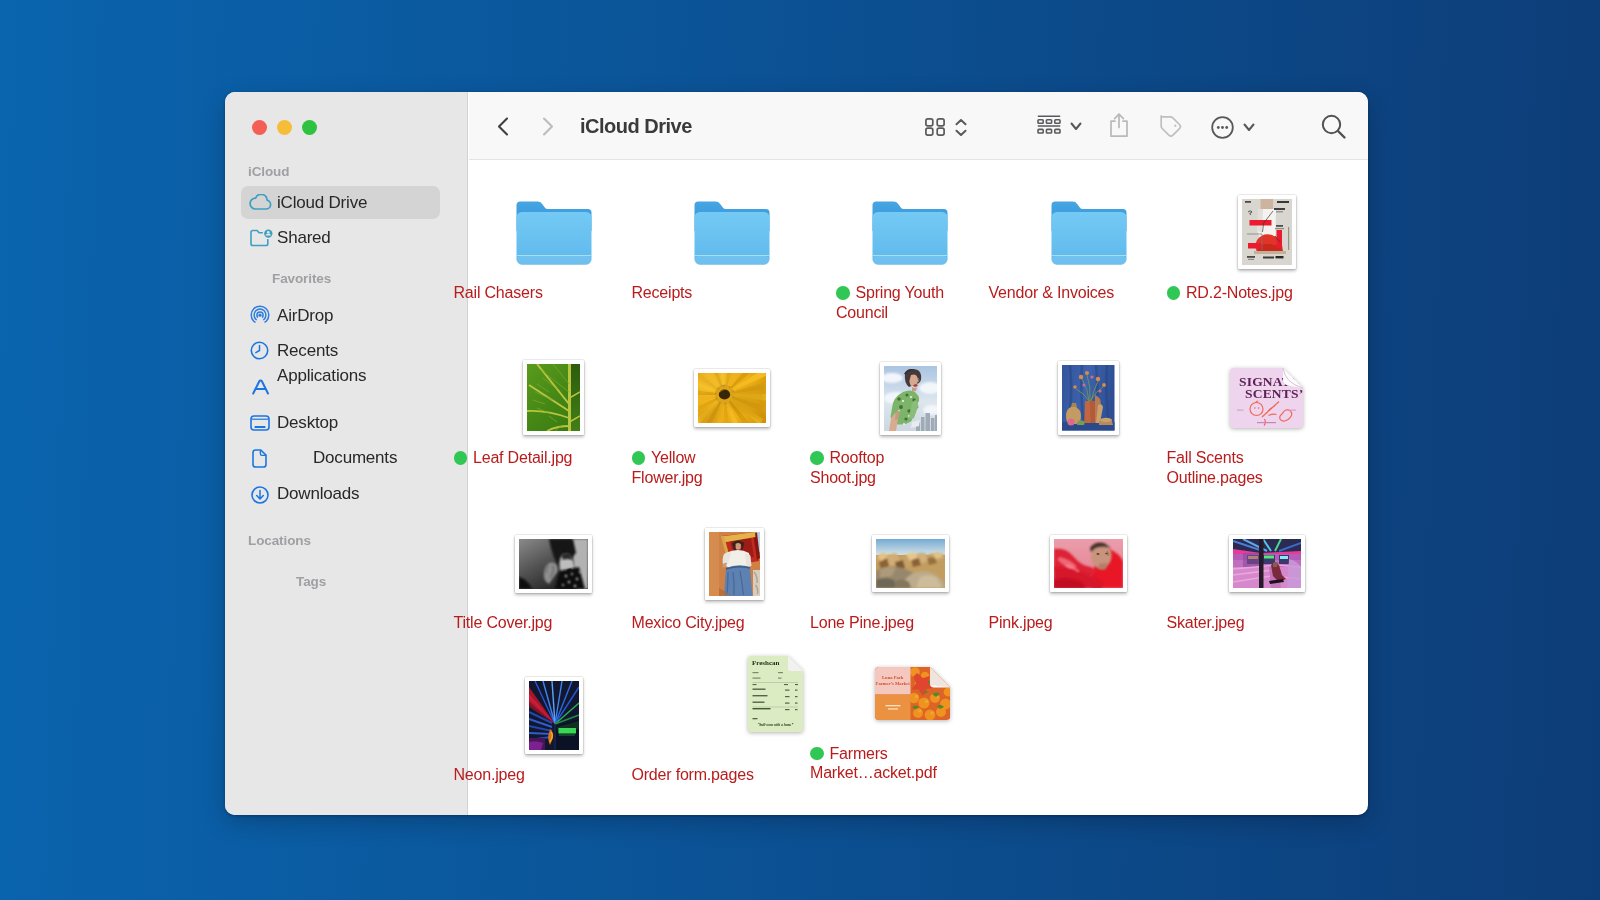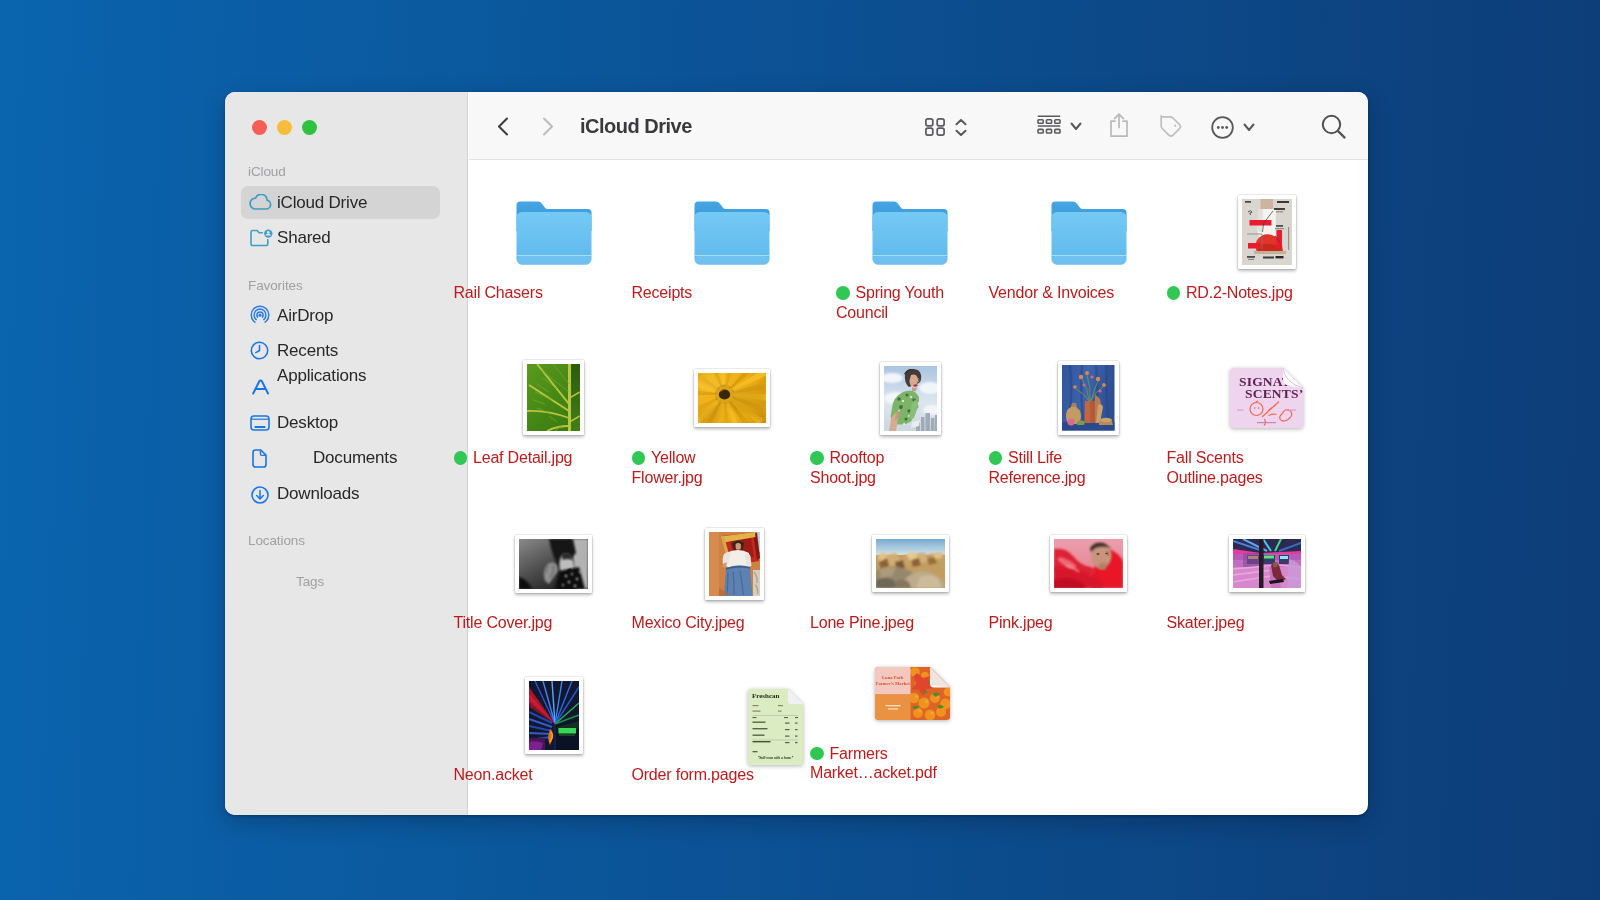--- a/index.html
+++ b/index.html
@@ -18,21 +18,21 @@
   .sidebar {
     position:absolute; left:0; top:0; width:243px; height:723px;
     background:#e7e7e7; border-right:1px solid #d2d2d2;
   }
   .toolbar {
     position:absolute; left:244px; top:0; width:899px; height:68px;
     background:#f8f8f8; border-bottom:1.5px solid #e3e3e3;
   }
   .tl { position:absolute; width:15px; height:15px; border-radius:50%; top:28px; }
   .sb-head {
-    position:absolute; left:23px; font-size:13.5px; font-weight:normal;
+    position:absolute; left:23px; font-size:13.5px; font-weight:bold;
     color:#a0a0a4; letter-spacing:-0.1px; line-height:16px;
   }
   .sb-item { position:absolute; left:52px; font-size:17px; color:#28282b; letter-spacing:-0.2px; line-height:20px; }
   .sb-ico { position:absolute; }
   .sb-sel {
     position:absolute; left:16px; top:94px; width:199px; height:33px;
     border-radius:7px; background:#d4d4d4;
   }
   .tb-title { position:absolute; left:355px; top:22px; font-size:20px; font-weight:bold; color:#3a3a3c; letter-spacing:-0.5px; line-height:24px; }
   .ticon { position:absolute; }
@@ -58,21 +58,21 @@
 <div class="window">
   <div class="sidebar"></div>
   <div class="toolbar"></div>
   <div class="tl" style="left:27px;  background:#f35e55;"></div>
   <div class="tl" style="left:52px;  background:#f6bd3b;"></div>
   <div class="tl" style="left:77px;  background:#2fc23f;"></div>
   <div class="sb-sel"></div>
   <div class="sb-head" style="top:72px;">iCloud</div>
   <div class="sb-item" style="top:100.7px;">iCloud Drive</div>
   <div class="sb-item" style="top:135.6px;">Shared</div>
-  <div class="sb-head" style="top:186px;">Favorites</div>
+  <div class="sb-head" style="top:179px;margin-left:24px;">Favorites</div>
   <div class="sb-item" style="top:213.5px;">AirDrop</div>
   <div class="sb-item" style="top:249px;">Recents</div>
   <div class="sb-item" style="top:274px;">Applications</div>
   <div class="sb-item" style="top:320.5px;">Desktop</div>
   <div class="sb-item" style="top:356px;margin-left:36px;">Documents</div>
   <div class="sb-item" style="top:391.5px;">Downloads</div>
   <div class="sb-head" style="top:440.5px;">Locations</div>
   <div class="sb-head" style="top:481.5px;margin-left:48px;">Tags</div>
   <svg class="sb-ico" style="left:23.5px;top:102px;" width="23" height="17" viewBox="0 0 23 17">
     <path d="M6.5,15 h10.4 a4.5,4.5 0 0 0 1.1,-8.9 A5.9,5.9 0 0 0 6.6,4.1 A5.45,5.45 0 0 0 6.5,15 Z" fill="none" stroke="#3f9fc3" stroke-width="1.7" stroke-linejoin="round"></path>
@@ -210,30 +210,29 @@
 
   <div class="label" style="left:228.5px;top:191px;">Rail Chasers</div>
   <div class="label" style="left:406.5px;top:191px;">Receipts</div>
   <div class="label" style="left:611px;top:191px;"><span class="dot"></span>Spring Youth<br>Council</div>
   <div class="label" style="left:763.5px;top:191px;">Vendor &amp; Invoices</div>
   <div class="label" style="left:941.5px;top:191px;"><span class="dot"></span>RD.2-Notes.jpg</div>
 
   <div class="label" style="left:228.5px;top:356px;"><span class="dot"></span>Leaf Detail.jpg</div>
   <div class="label" style="left:406.5px;top:356px;"><span class="dot"></span>Yellow<br>Flower.jpg</div>
   <div class="label" style="left:585px;top:356px;"><span class="dot"></span>Rooftop<br>Shoot.jpg</div>
-  <div class="label" style="left:763.5px;top:356px;"><span class="dot"></span>Still Life<br>Reference.jpg</div>
   <div class="label" style="left:941.5px;top:356px;">Fall Scents<br>Outline.pages</div>
 
   <div class="label" style="left:228.5px;top:521px;">Title Cover.jpg</div>
   <div class="label" style="left:406.5px;top:521px;">Mexico City.jpeg</div>
   <div class="label" style="left:585px;top:521px;">Lone Pine.jpeg</div>
   <div class="label" style="left:763.5px;top:521px;">Pink.jpeg</div>
   <div class="label" style="left:941.5px;top:521px;">Skater.jpeg</div>
 
-  <div class="label" style="left:228.5px;top:673px;">Neon.acket</div>
+  <div class="label" style="left:228.5px;top:673px;">Neon.jpeg</div>
   <div class="label" style="left:406.5px;top:673px;">Order form.pages</div>
   <div class="label" style="left:585px;top:651.5px;"><span class="dot"></span>Farmers<br>Market…acket.pdf</div>
 
   <div class="thumb" style="left:1012.5px;top:103px;width:58px;height:74px;">
     <svg viewBox="0 0 50 66" preserveAspectRatio="none">
       <rect width="50" height="66" fill="#d9d6d0"></rect>
       <rect x="18.5" y="0" width="12.5" height="13" fill="#cdb4a0"></rect>
       <path d="M16,10 h18 l-0.5,26 l-6,8 h-8.5 l-3.5,-12 z" fill="#f5f3f0"></path>
       <path d="M16,10 h5 l-1,24 l-4,-2 z" fill="#e3dfda"></path>
       <path d="M15,41 q6,-8 15,-5 q8,3 10,10 l1,6 l-26,1 q-3,-6 0,-12z" fill="#e23527"></path>
@@ -677,21 +676,21 @@
       <rect x="29.5" y="47" width="17.5" height="5.5" fill="#3ad656" filter="url(#nnb)"></rect>
       <path d="M30,53 h16 v2 h-16z" fill="#1a5a30" opacity="0.7"></path>
       <path d="M21,48 q4,3 3,9 l-3,7 q-3,-7 -1,-12z" fill="#e07415" filter="url(#nnb)"></path>
       <path d="M22,51 q2,2 1,6 l-2,4" fill="none" stroke="#f8c838" stroke-width="0.9" filter="url(#nnb)"></path>
       <path d="M0,57 h16 v12 h-16 z" fill="#491458"></path>
       <path d="M0,61 q7,-2 14,1 l-2,7 h-12 z" fill="#7c2090" filter="url(#nnb)"></path>
       <path d="M26,43 L26,69" stroke="#1c2a55" stroke-width="1.2"></path>
     </svg>
   </div>
 
-  <div class="doc" style="left:479px;top:597px;width:71px;height:76px;filter:drop-shadow(0 1.5px 2px rgba(0,0,0,0.3));padding-left:44px;">
+  <div class="doc" style="left:479px;top:564px;width:71px;height:76px;filter:drop-shadow(0 1.5px 2px rgba(0,0,0,0.3));padding-left:44px;">
     <svg viewBox="0 0 55 76" width="55" height="76">
       <path d="M3,0 H40 L55,15 V73 q0,3 -3,3 H3 q-3,0 -3,-3 V3 q0,-3 3,-3 z" fill="#dcecc2"></path>
       <path d="M40,0 L55,15 H43 q-3,0 -3,-3 z" fill="#fbfbfb"></path>
       <path d="M40,0 L55,15 L40,15 z" fill="#e4e4e4" opacity="0.4"></path>
       <text x="4" y="9" font-size="7" font-weight="bold" fill="#1c2a14" font-family="Liberation Serif, serif">Freshcan</text>
       <g fill="#7c8a6e">
         <rect x="4.5" y="16" width="6" height="1.2"></rect>
           <rect x="30" y="16" width="5" height="1.2"></rect>
         <rect x="4.5" y="21.5" width="8" height="1.2"></rect>
           <rect x="30" y="21.5" width="3.5" height="1.2"></rect>

